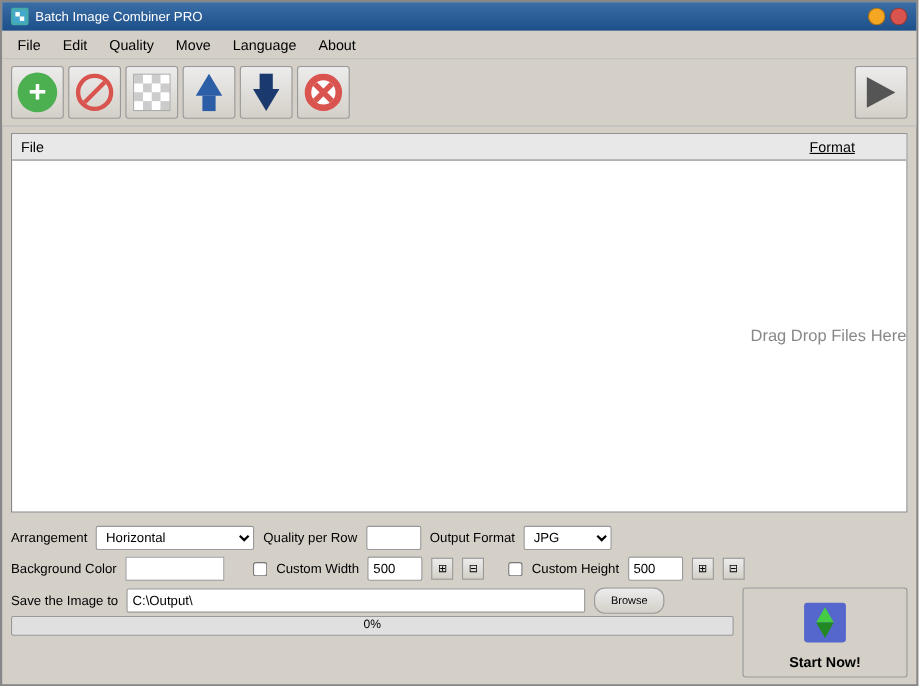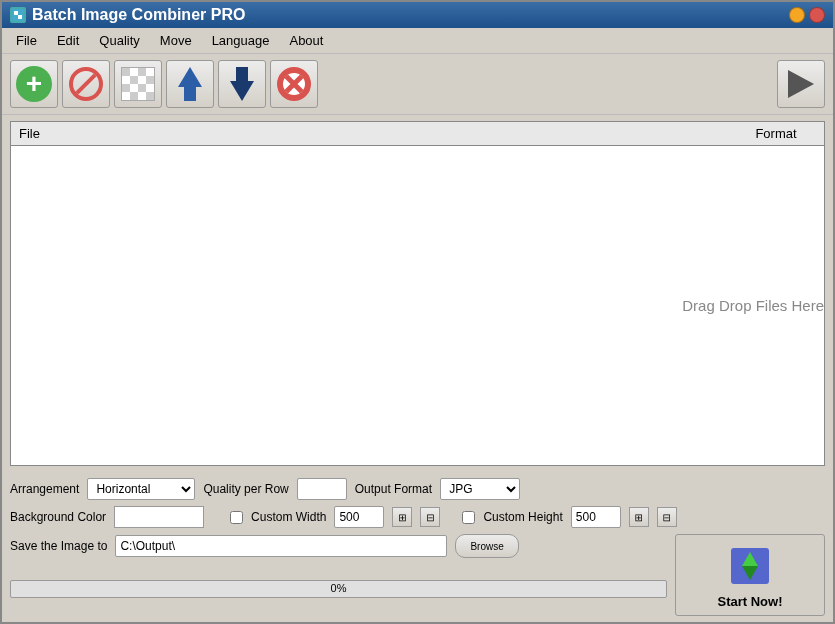--- a/index.html
+++ b/index.html
@@ -38,22 +38,22 @@
       height: 16px;
       background: #4aa;
       border-radius: 2px;
       display: flex;
       align-items: center;
       justify-content: center;
       font-size: 10px;
       color: white;
     }
     .title-text {
-      font-size: 16px;
-      font-weight: bold;
+      font-size: 12px;
+      font-weight: normal;
     }
     .title-bar-controls {
       display: flex;
       gap: 4px;
     }
     .ctrl-btn {
       width: 16px;
       height: 16px;
       border-radius: 50%;
       border: 1px solid rgba(0,0,0,0.3);
@@ -149,21 +149,21 @@
       display: flex;
       flex-direction: column;
     }
     .file-table-header {
       background: #e8e8e8;
       border-bottom: 1px solid #888;
       display: flex;
       padding: 4px 8px;
     }
     .file-col { flex: 1; font-weight: normal; }
-    .format-col { width: 80px; text-align: center; }
+    .format-col { width: 80px; text-align: left; text-decoration: underline; }
     .file-table-body {
       flex: 1;
       display: flex;
       align-items: center;
       justify-content: flex-end;
       color: #666;
       font-size: 14px;
     }
     .drop-text {
       color: #888;
@@ -185,21 +185,21 @@
       white-space: nowrap;
     }
     select, input[type="text"] {
       font-size: 12px;
       padding: 2px 4px;
       border: 1px solid #999;
       background: white;
       border-radius: 2px;
       height: 22px;
     }
-    .arrangement-select { width: 108px; }
+    .arrangement-select { width: 144px; }
     .images-per-row-input { width: 50px; }
     .output-format-select { width: 80px; }
     .color-box {
       width: 90px;
       height: 22px;
       border: 1px solid #999;
       background: white;
       display: inline-block;
     }
     .custom-dim-input {
@@ -215,21 +215,21 @@
       align-items: center;
       justify-content: center;
       font-size: 10px;
     }
     .save-row {
       display: flex;
       align-items: center;
       gap: 8px;
     }
     .path-input {
-      width: 332px;
+      width: 417px;
     }
     .browse-btn {
       padding: 3px 14px;
       border: 1px solid #999;
       background: linear-gradient(to bottom, #ececec, #d4d0c8);
       cursor: pointer;
       border-radius: 10px;
       font-size: 10px;
       height: 24px;
     }
@@ -391,21 +391,21 @@
       <input type="text" class="custom-dim-input" value="500" style="">
       <button class="dim-btn">
         <span style="font-size:10px;">⊞</span>
       </button>
       <button class="dim-btn">
         <span style="font-size:10px;">⊟</span>
       </button>
     </div>
 
     <div style="display:flex; gap:8px; align-items:flex-start;">
-      <div style="flex:1;display:flex;flex-direction:column;gap:20px;">
+      <div style="flex:1;display:flex;flex-direction:column;gap:0;">
         <div class="save-row">
           <label>Save the Image to</label>
           <input type="text" class="path-input" value="C:\Output\" style="">
           <button class="browse-btn">Browse</button>
         </div>
         <div style="position:relative; margin-top:2px;">
           <div class="progress-bar-container">
             <div class="progress-bar-fill"></div>
             <span class="progress-label">0%</span>
           </div>

